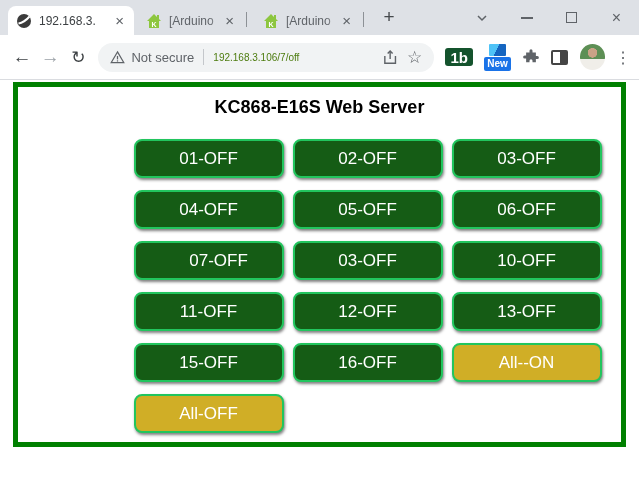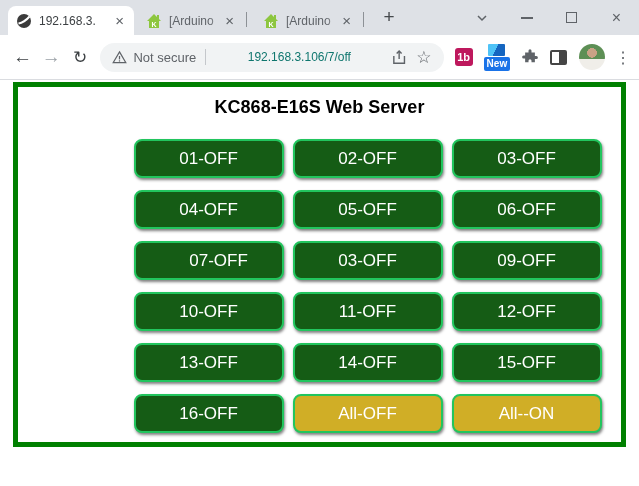--- a/index.html
+++ b/index.html
@@ -29,25 +29,25 @@
   
   .toolbar { height:45px; background:#fff; border-bottom:1px solid #dadce0; display:flex; align-items:center; padding:0 8px; }
   .nav-btn { width:29px; height:29px; display:flex; align-items:center; justify-content:center; border-radius:50%; }
   .back-glyph { font-size:19px; color:#3c4043; }
   .fwd-glyph { font-size:19px; color:#9aa0a6; }
   .reload-glyph { font-size:17px; color:#3c4043; }
   .omnibox { width:345px; height:29px; margin-left:6px; background:#f1f3f4; border-radius:15px;
     display:flex; align-items:center; padding:0 12px; }
   .sec-label { font-size:13px; color:#5f6368; margin-left:6px; white-space:nowrap; }
   .omni-divider { width:1px; height:16px; background:#c4c7cb; margin:0 9px; }
-  .url-text { font-size:12px; color:#0f766e; white-space:nowrap; flex:1; overflow:hidden;text-align:center; }
+  .url-text { font-size:10px; color:#4d7c0f; white-space:nowrap; flex:1; overflow:hidden; }
   .omni-icon { flex:none; margin-left:8px; display:flex; align-items:center; }
   .star-glyph { font-size:17px; color:#5f6368; line-height:1; }
   .ext-icon { margin-left:11px; flex:none; display:flex; flex-direction:column; align-items:center; cursor:pointer; }
-  .badge-1b { width:18px; height:18px; background:#be185d; border-radius:3px; color:#fff; font-size:11px;
+  .badge-1b { width:28px; height:18px; background:#14532d; border-radius:3px; color:#fff; font-size:15px;
     font-weight:bold; display:flex; align-items:center; justify-content:center; }
   .new-logo { width:17px; height:12px; background:linear-gradient(115deg,#4fc3f7 45%,#1565c0 46%); border-radius:1px; }
   .new-badge { margin-top:1px; background:#1a73e8; color:#fff; font-size:10px; font-weight:bold;
     padding:1px 3px; border-radius:2px; line-height:1.2; }
   .panel-glyph { width:17px; height:15px; border:2px solid #454545; border-radius:2px;
     background:linear-gradient(to right, transparent 55%, #454545 55%); }
   .avatar { width:26px; height:26px; border-radius:50%; margin-left:12px; cursor:pointer;
     background:
       radial-gradient(circle at 50% 34%, #c9a286 0 22%, transparent 23%),
       linear-gradient(to bottom, #5d8f55 0 58%, #f0eee9 58%); }
@@ -178,27 +178,25 @@
       <div class="page-title">KC868-E16S Web Server</div>
       <div class="grid">
           <button class="relay-btn" style="background: rgb(21, 92, 21); color: rgb(255, 255, 255);">01-OFF</button>
           <button class="relay-btn" style="background: rgb(21, 92, 21); color: rgb(255, 255, 255);">02-OFF</button>
           <button class="relay-btn" style="background: rgb(21, 92, 21); color: rgb(255, 255, 255);">03-OFF</button>
           <button class="relay-btn" style="background: rgb(21, 92, 21); color: rgb(255, 255, 255);">04-OFF</button>
           <button class="relay-btn" style="background: rgb(21, 92, 21); color: rgb(255, 255, 255);">05-OFF</button>
           <button class="relay-btn" style="background: rgb(21, 92, 21); color: rgb(255, 255, 255);">06-OFF</button>
           <button class="relay-btn" style="background: rgb(21, 92, 21); color: rgb(255, 255, 255); padding-left: 20px;">07-OFF</button>
           <button class="relay-btn" style="background: rgb(21, 92, 21); color: rgb(255, 255, 255);">03-OFF</button>
-          <button class="relay-btn" style="background: rgb(21, 92, 21); color: rgb(255, 255, 255);">09-OFF</button>
           <button class="relay-btn" style="background: rgb(21, 92, 21); color: rgb(255, 255, 255);">10-OFF</button>
           <button class="relay-btn" style="background: rgb(21, 92, 21); color: rgb(255, 255, 255);">11-OFF</button>
           <button class="relay-btn" style="background: rgb(21, 92, 21); color: rgb(255, 255, 255);">12-OFF</button>
           <button class="relay-btn" style="background: rgb(21, 92, 21); color: rgb(255, 255, 255);">13-OFF</button>
-          <button class="relay-btn" style="background: rgb(21, 92, 21); color: rgb(255, 255, 255);">14-OFF</button>
           <button class="relay-btn" style="background: rgb(21, 92, 21); color: rgb(255, 255, 255);">15-OFF</button>
           <button class="relay-btn" style="background: rgb(21, 92, 21); color: rgb(255, 255, 255);">16-OFF</button>
+          <button class="relay-btn" style="background: rgb(208, 174, 38); color: rgb(255, 255, 255);">All--ON</button>
           <button class="relay-btn" style="background: rgb(208, 174, 38); color: rgb(255, 255, 255);">All-OFF</button>
-          <button class="relay-btn" style="background: rgb(208, 174, 38); color: rgb(255, 255, 255);">All--ON</button>
         </div>
     </div>
   </div>
 
 </div>
 
 </body></html>

